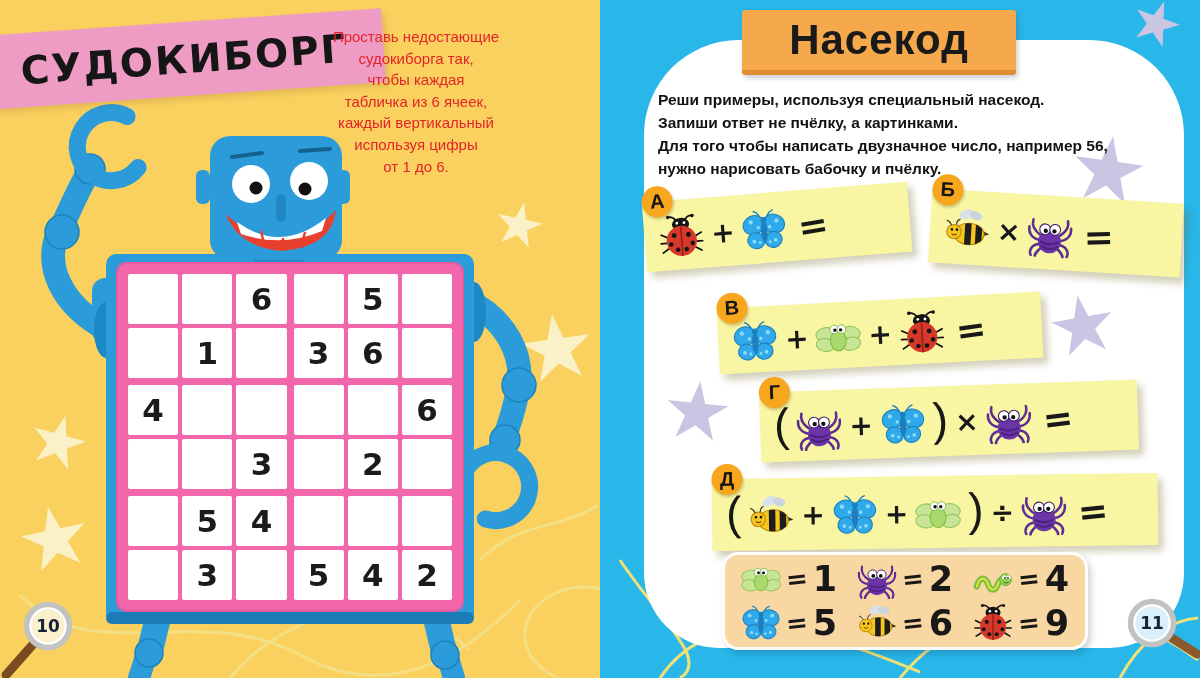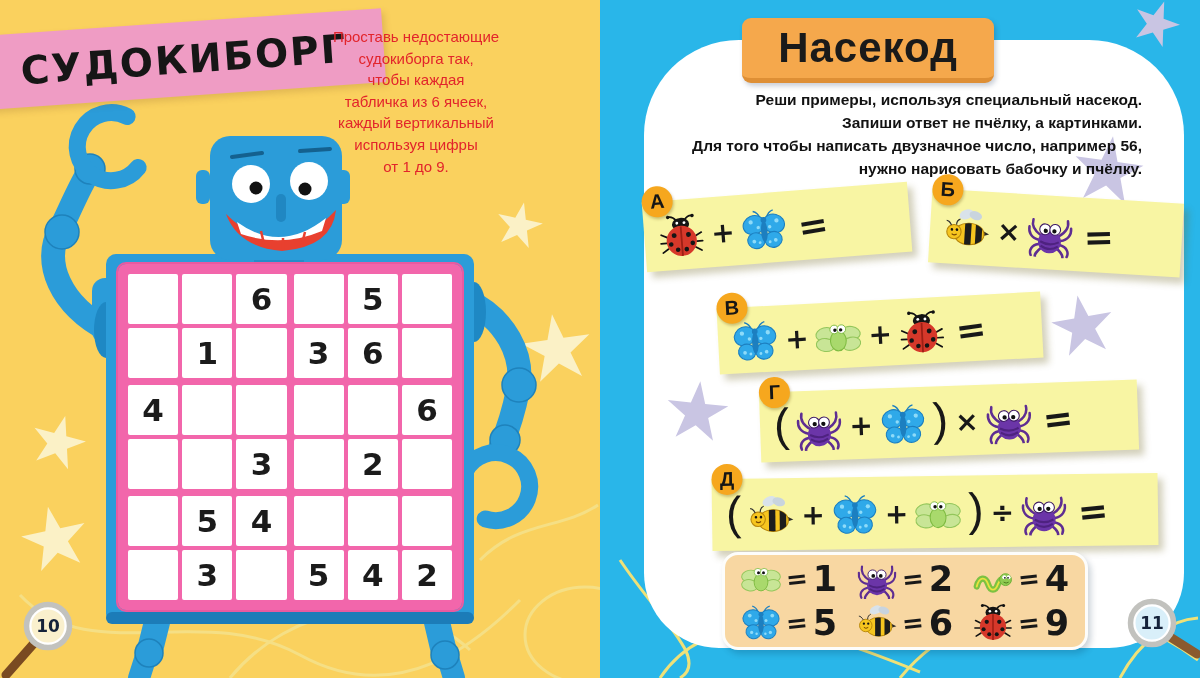--- a/index.html
+++ b/index.html
@@ -17,25 +17,25 @@
   .sudoku{position:absolute;left:118px;top:264px;width:324px;height:326px;background:#F266AB;
           border:10px solid #F266AB;outline:2px solid #E95AA0;border-radius:8px;
           display:grid;grid-template-columns:1fr 1fr;grid-template-rows:1fr 1fr 1fr;gap:7px;}
   .sblock{display:grid;grid-template-columns:1fr 1fr 1fr;grid-template-rows:1fr 1fr;gap:4px;}
   .scell{background:#fff;border-radius:2px;display:flex;align-items:center;justify-content:center;
          font-family:"DejaVu Sans",sans-serif;font-weight:800;font-size:31px;color:#1b1b1b;}
   
   .page-right{position:absolute;left:600px;top:0;width:600px;height:678px;background:#29B6E9;overflow:hidden;}
   .panel{position:absolute;left:44px;top:40px;width:540px;height:608px;background:#FFFFFF;
          border-radius:95px 95px 75px 75px;}
-  .banner-orange{position:absolute;left:142px;top:18px;width:252px;height:60px;background:#F5A84C;
-                 border-bottom:5px solid #DE8F35;border-radius:9px;display:flex;align-items:center;justify-content:center;
+  .banner-orange{position:absolute;left:142px;top:10px;width:274px;height:60px;background:#F5A84C;
+                 border-bottom:5px solid #DE8F35;border-radius:3px;display:flex;align-items:center;justify-content:center;
                  box-shadow:2px 3px 5px rgba(40,60,90,.25);}
   .banner-orange span{font-size:42px;font-weight:600;color:#1a1a1a;letter-spacing:1px;}
-  .right-instr{position:absolute;left:58px;top:88px;width:484px;text-align:right;color:#121212;
+  .right-instr{position:absolute;left:58px;top:88px;width:484px;text-align:left;color:#121212;
                font-size:15.5px;font-weight:600;line-height:23px;}
   .sticky{position:absolute;background:#F8F5A3;box-shadow:5px 6px 7px rgba(110,100,30,.30);}
   .note-a{left:44px;top:192px;width:266px;height:70px;transform:rotate(-4.5deg);}
   .note-b{left:330px;top:196px;width:252px;height:74px;transform:rotate(3.5deg);}
   .note-v{left:118px;top:300px;width:324px;height:66px;transform:rotate(-3deg);}
   .note-g{left:160px;top:386px;width:378px;height:70px;transform:rotate(-2deg);}
   .note-d{left:112px;top:476px;width:446px;height:72px;transform:rotate(-0.8deg);}
   .note-label{position:absolute;left:0px;top:-15px;width:31px;height:31px;border-radius:50%;background:#F6A71E;
               display:flex;align-items:center;justify-content:center;font-size:20px;font-weight:800;color:#161616;
               box-shadow:1px 2px 3px rgba(100,70,0,.3);z-index:2;}
@@ -252,21 +252,21 @@
       <span>СУДОКИБОРГ</span>
     </div>
 
     <div class="red-text" id="left-instruction">
         <div>Проставь недостающие</div>
         <div>судокиборга так,</div>
         <div>чтобы каждая</div>
         <div>табличка из 6 ячеек,</div>
         <div>каждый вертикальный</div>
         <div>используя цифры</div>
-        <div>от 1 до 9.</div>
+        <div>от 1 до 6.</div>
       </div>
 
     <div class="sudoku" id="sudoku">
         <div class="sblock">
           <div class="scell"></div>
           <div class="scell"></div>
           <div class="scell">6</div>
           <div class="scell"></div>
           <div class="scell">1</div>
           <div class="scell"></div>

